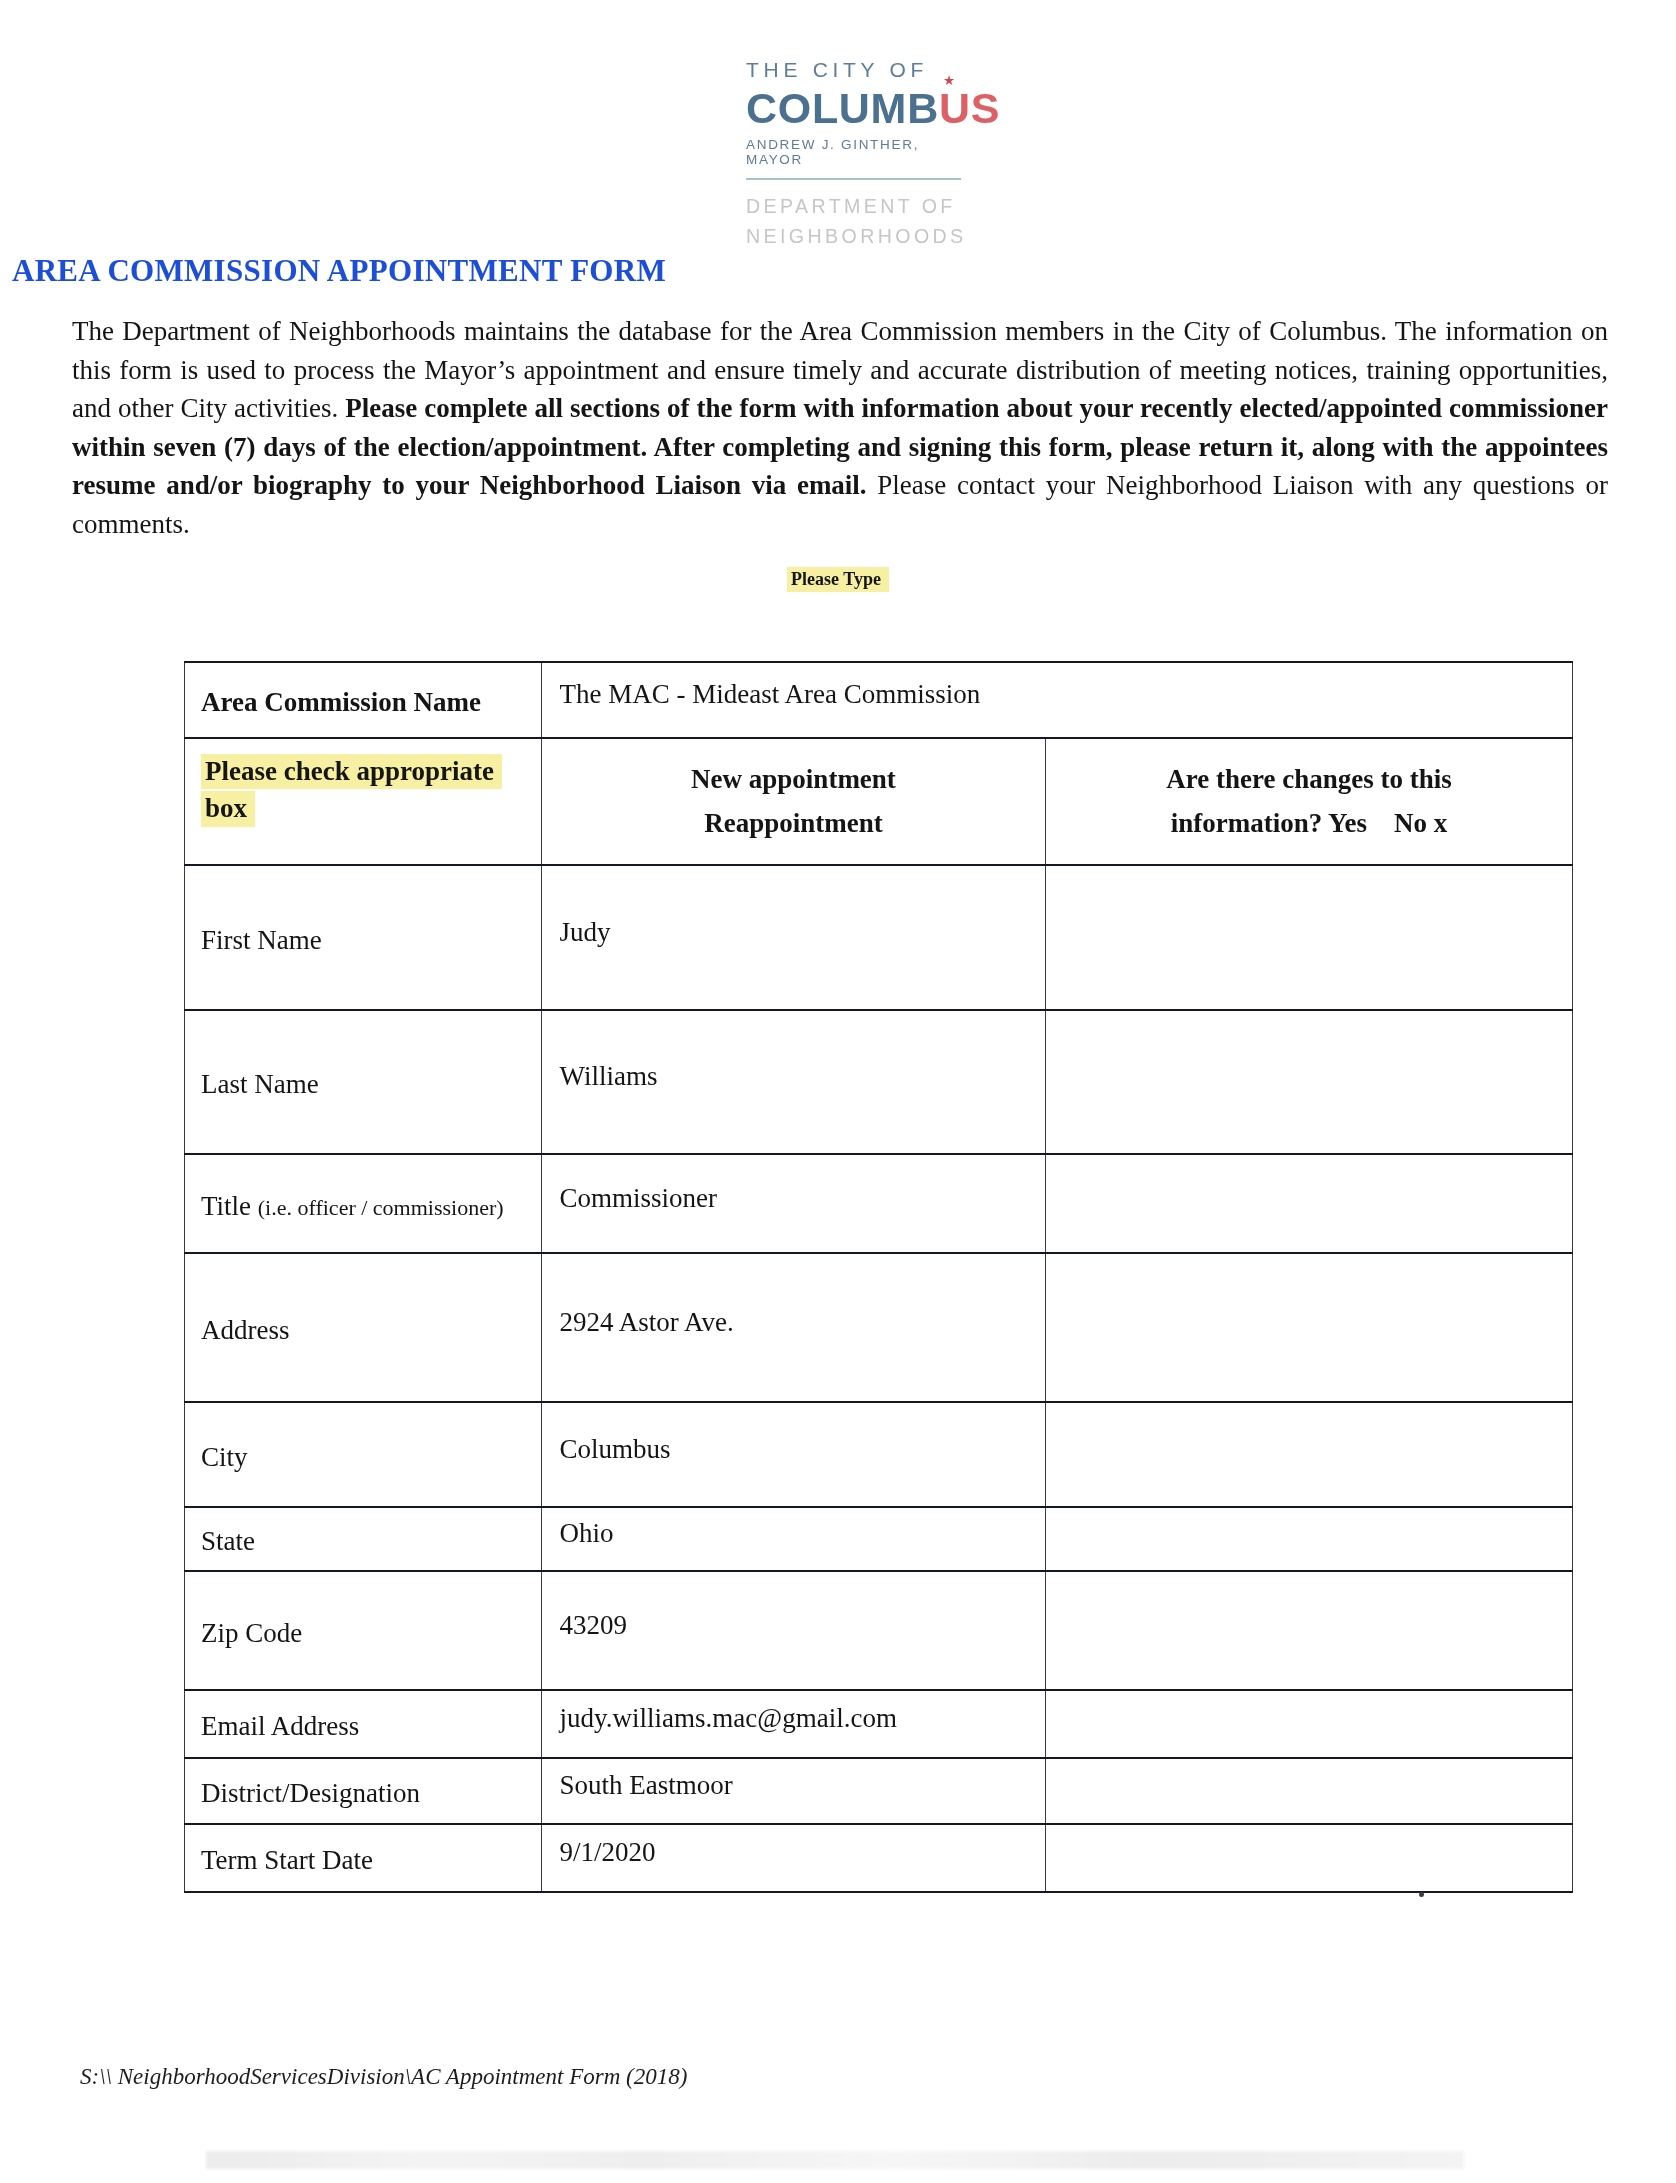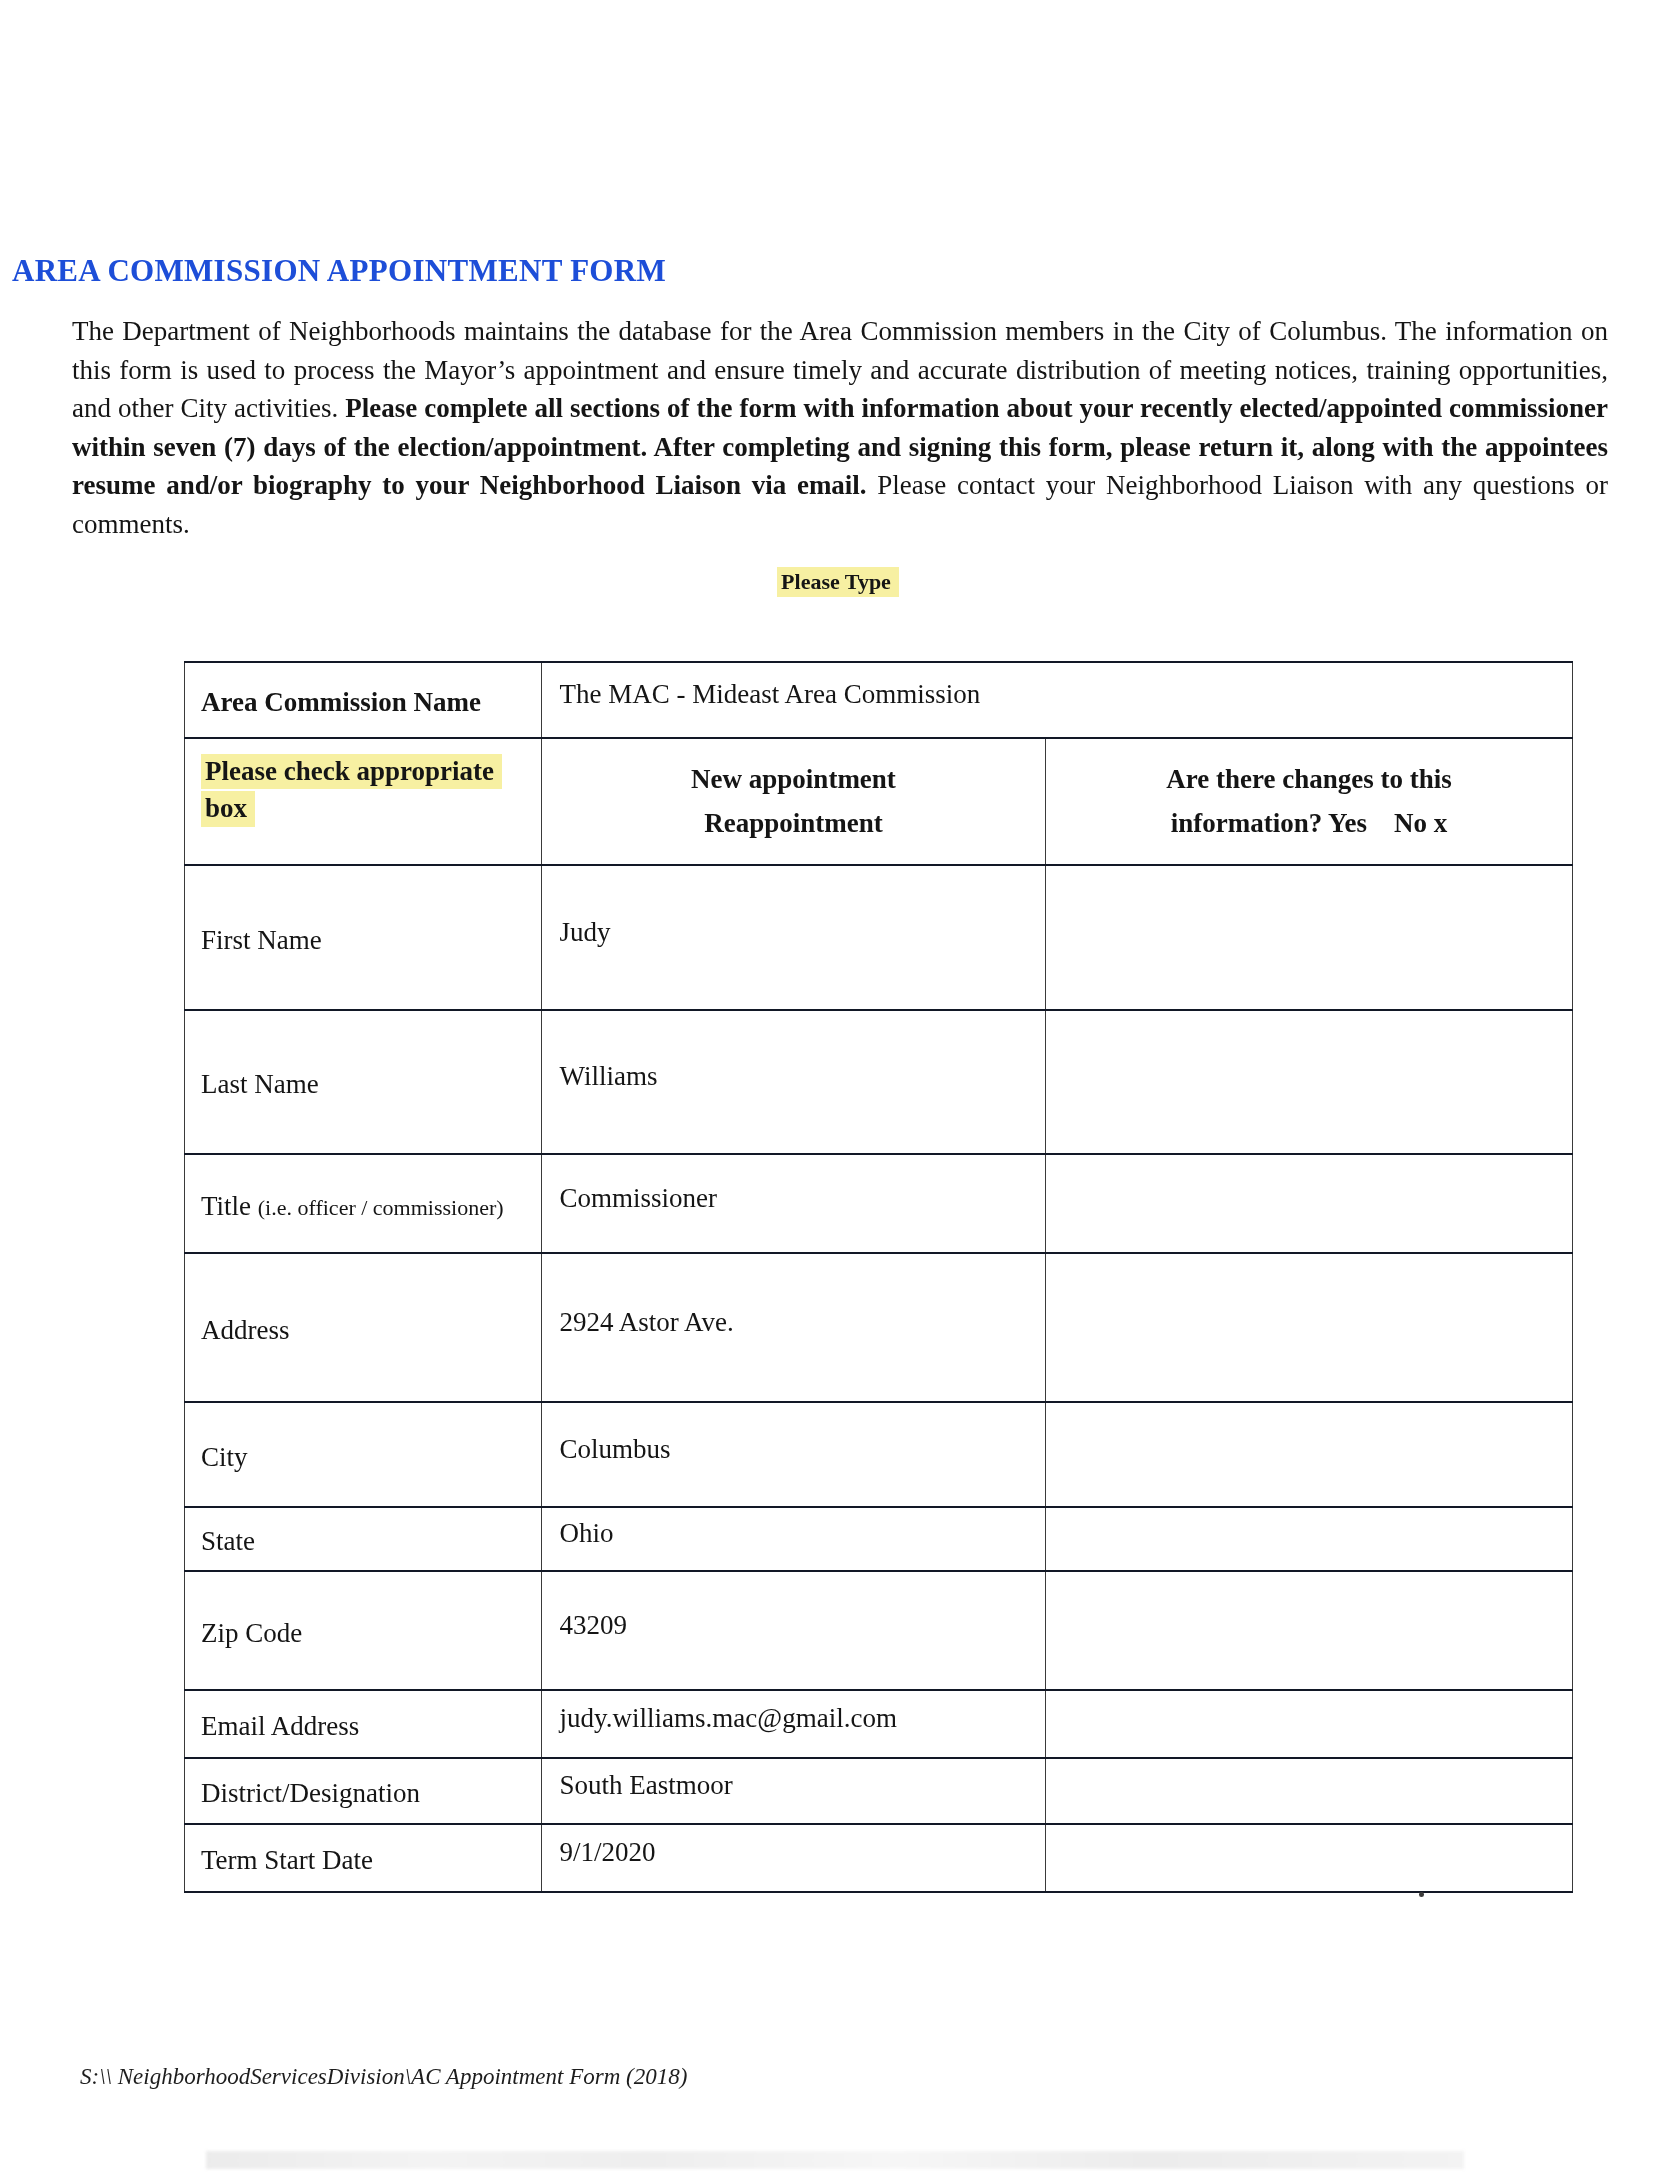--- a/index.html
+++ b/index.html
@@ -18,21 +18,21 @@
   .logo-mayor{margin-top:6.8px;font-size:13.5px;letter-spacing:1.7px;color:#5e7d96;}
   .logo-divider{margin-top:10.8px;height:2px;width:100%;background:#a9c3c2;}
   .logo-dept{margin-top:10.8px;font-size:19.6px;letter-spacing:3.4px;color:#c5c6c8;line-height:1.55;}
 
   
   .form-title{position:absolute;top:241px;left:0;width:1676px;margin:12px;text-align:left;
     font-size:31px;font-weight:bold;letter-spacing:0.3px;color:#1d4ed8;}
   .intro{position:absolute;top:312px;left:72px;width:1536px;margin:0;
     font-size:27px;line-height:1.43;text-align:justify;}
   .please-type{position:absolute;top:569px;left:0;width:1676px;text-align:center;
-    font-size:22px;font-weight:bold;}
+    font-size:18px;font-weight:bold;}
   .hl{background:#f7f0a2;padding:2px 8px 3.4px 4px;box-decoration-break:clone;-webkit-box-decoration-break:clone;}
 
   
   table.form{position:absolute;top:661px;left:184px;width:1388px;border-collapse:collapse;table-layout:fixed;}
   table.form td{
     border-left:1.4px solid #3a3a3a;border-right:1.4px solid #3a3a3a;
     border-top:2.7px solid #121826;border-bottom:2.7px solid #121826;
     font-size:27px;overflow:hidden;
   }
   td.lbl{vertical-align:middle;padding:9.5px 10.8px 4px 16px;}
@@ -51,20 +51,30 @@
   .footer{position:absolute;top:2064px;left:80px;font-style:italic;font-size:23px;color:#1d1d1d;}
   .speck{position:absolute;top:1892px;left:1419px;width:4.7px;height:4.7px;border-radius:50%;background:#3c3c3c;}
   .scan-band{position:absolute;top:2151px;left:206px;width:1258px;height:17.6px;opacity:.5;filter:blur(1.4px);
     background:linear-gradient(90deg,#d9d9d9 0%,#e9e9e9 18%,#dedede 35%,#efefef 55%,#dadada 75%,#e8e8e8 100%);}
 </style>
 </head>
 <body>
 
 <div class="page">
 
+  <header class="logo">
+    <div class="logo-cityof">THE CITY OF</div>
+    <div class="logo-columbus"><span>COLUMB</span><span class="logo-us"><span class="logo-star">★</span><span>US</span></span></div>
+    <div class="logo-mayor">ANDREW J. GINTHER, MAYOR</div>
+    <div class="logo-divider"></div>
+    <div class="logo-dept">
+      <div>DEPARTMENT OF</div>
+      <div>NEIGHBORHOODS</div>
+    </div>
+  </header>
 
   <h1 class="form-title">AREA COMMISSION APPOINTMENT FORM</h1>
 
   <p class="intro"><span>The Department of Neighborhoods maintains the database for the Area Commission members in the City of Columbus. The information on this form is used to process the Mayor’s appointment and ensure timely and accurate distribution of meeting notices, training opportunities, and other City activities.  </span><strong>Please complete all sections of the form with information about your recently elected/appointed commissioner within seven (7) days of the election/appointment. After completing and signing this form, please return it, along with the appointees resume and/or biography to your Neighborhood Liaison via email.</strong><span>  Please contact your Neighborhood Liaison with any questions or comments.</span></p>
 
   <div class="please-type"><span class="hl">Please Type</span></div>
 
   <table class="form">
     <colgroup>
         <col style="width:357px">

